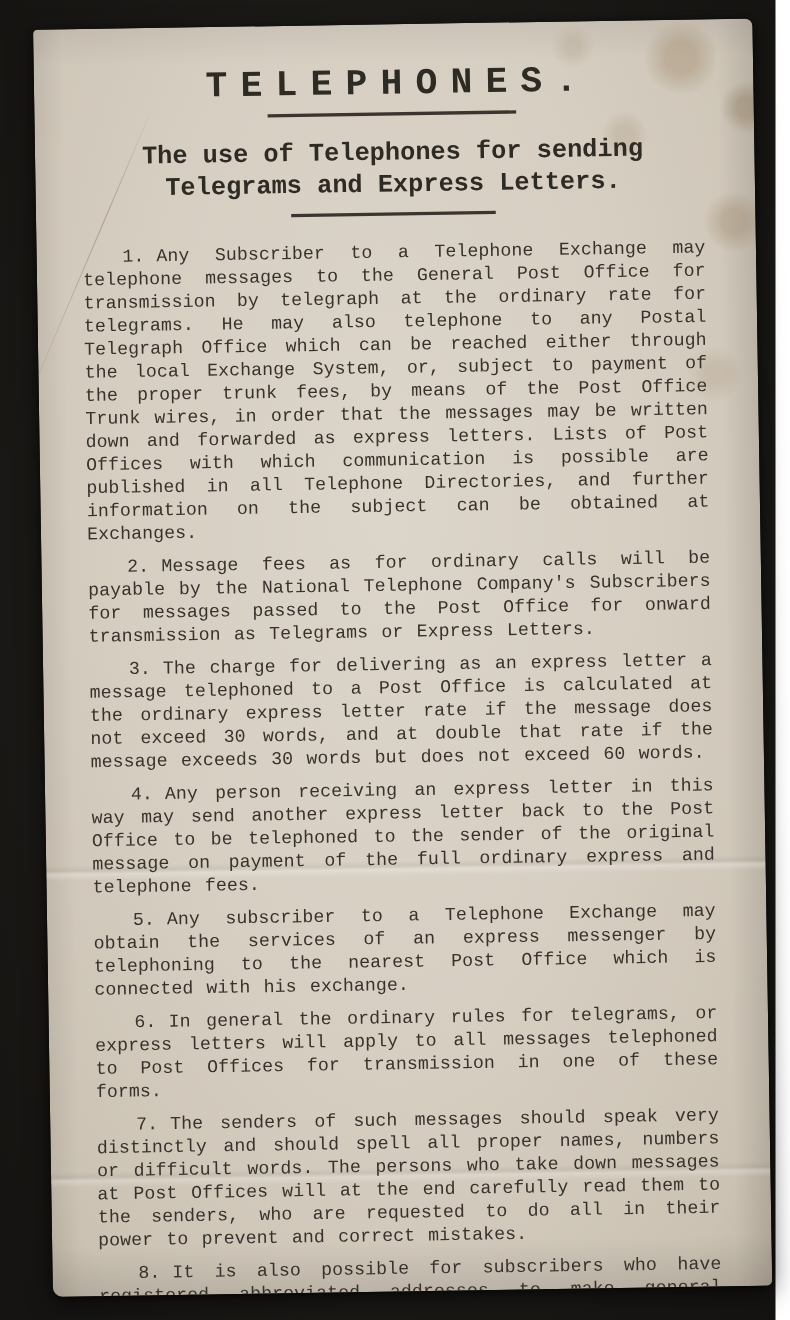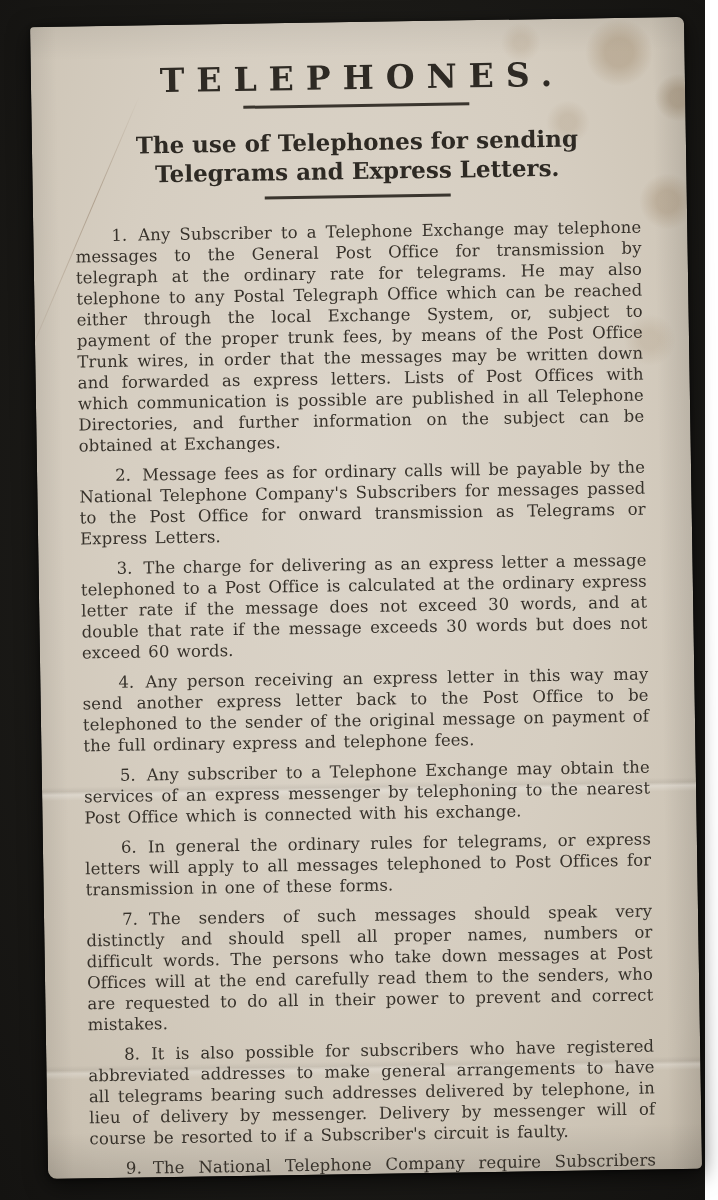--- a/index.html
+++ b/index.html
@@ -6,20 +6,21 @@
     margin: 0; padding: 0;
     width: 718px; height: 1200px;
     overflow: hidden;
     font-family: "DejaVu Serif", "Liberation Serif", serif;
   }
   .photo {
     position: relative;
     width: 705px; height: 1200px;
     background:
       radial-gradient(ellipse at 50% 45%, #262420 0%, #1b1a17 55%, #141311 100%);
+    font-family: Liberation Mono, monospace;
   }
   .paper {
     position: absolute;
     left: 30px; top: 22px;
     width: 654px; height: 1152px;
     transform: rotate(-0.9deg);
     transform-origin: 50% 0%;
     border-radius: 4px 7px 5px 9px;
     overflow: hidden;
     color: #37322b;

